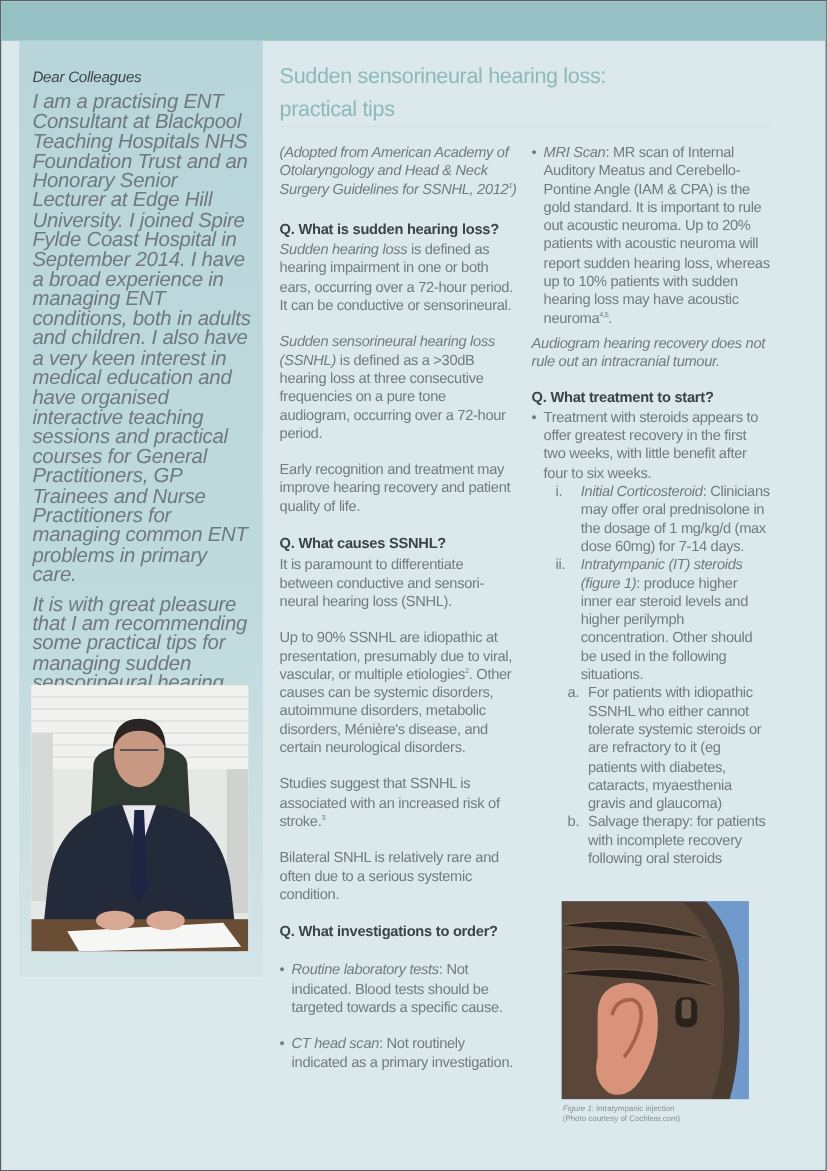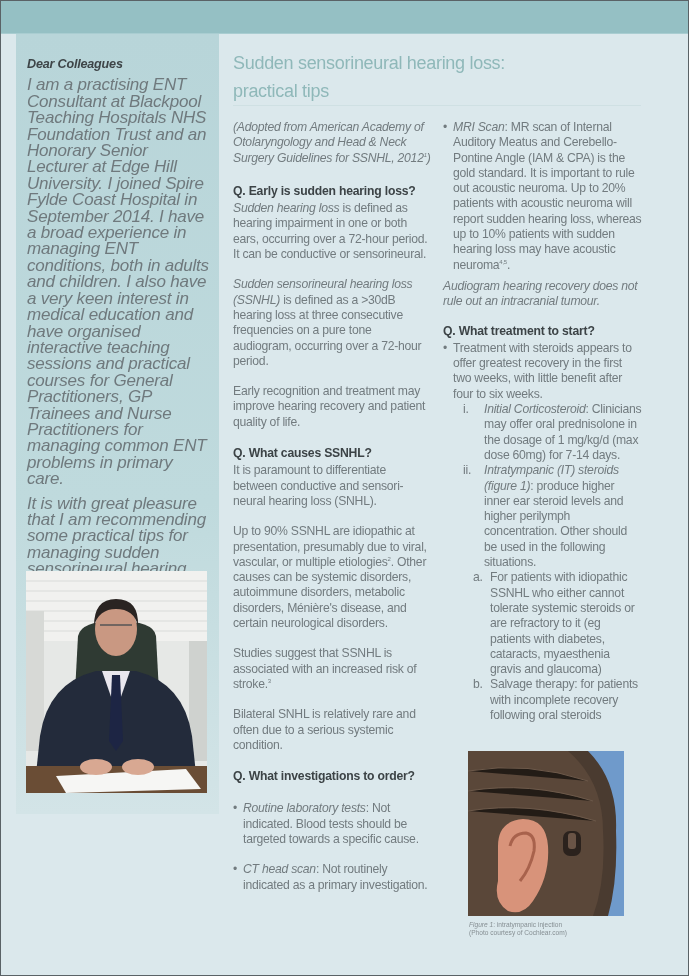--- a/index.html
+++ b/index.html
@@ -22,21 +22,21 @@
     padding: 22px 10px 0 11px;
   }
   .left-col p {
     font-style: italic;
     font-size: 17px;
     line-height: 16.4px;
     color: #6f797d;
     letter-spacing: -0.2px;
   }
   .left-col .greeting {
-    font-weight: bold; font-style: italic; color: #3e4548; font-size: 12.6px; margin-bottom: 5px;
+    font-weight: normal; font-style: italic; color: #3e4548; font-size: 12.6px; margin-bottom: 5px;
   }
   .left-col .intro { margin-bottom: 8px; }
   .left-col .closing { margin-bottom: 8px; }
   .left-col .sig-name { font-weight: bold; color: #3e4548; }
   .left-col .sig-title { color: #3e4548; }
   .photo-portrait {
     position: absolute; left: 25px; top: 570px; width: 181px; height: 222px;
     overflow: hidden; background: #e8eaea;
   }
   .main-title {
@@ -117,21 +117,21 @@
 
 <h1 class="main-title">
   <span>Sudden sensorineural hearing loss:</span><br>
   <span>practical tips</span>
 </h1>
 <div class="title-rule"></div>
 
 <div class="col2">
   <p class="txt"><em><span>(Adopted from American Academy of Otolaryngology and Head &amp; Neck Surgery Guidelines for SSNHL, 2012</span><sup>1</sup><span>)</span></em></p>
 
-  <p class="q" style="margin-top:18px">Q. Early is sudden hearing loss?</p>
+  <p class="q" style="margin-top:18px">Q. What is sudden hearing loss?</p>
   <p class="txt"><em>Sudden hearing loss</em><span> is defined as hearing impairment in one or both ears, occurring over a 72-hour period. It can be conductive or sensorineural.</span></p>
   <div class="gap"></div>
   <p class="txt"><em>Sudden sensorineural hearing loss (SSNHL)</em><span> is defined as a &gt;30dB hearing loss at three consecutive frequencies on a pure tone audiogram, occurring over a 72-hour period.</span></p>
   <div class="gap"></div>
   <p class="txt">Early recognition and treatment may improve hearing recovery and patient quality of life.</p>
 
   <p class="q" style="margin-top:16px">Q. What causes SSNHL?</p>
   <p class="txt">It is paramount to differentiate between conductive and sensori-neural hearing loss (SNHL).</p>
   <div class="gap"></div>
   <p class="txt"><span>Up to 90% SSNHL are idiopathic at presentation, presumably due to viral, vascular, or multiple etiologies</span><sup>2</sup><span>. Other causes can be systemic disorders, autoimmune disorders, metabolic disorders, Ménière's disease, and certain neurological disorders.</span></p>

